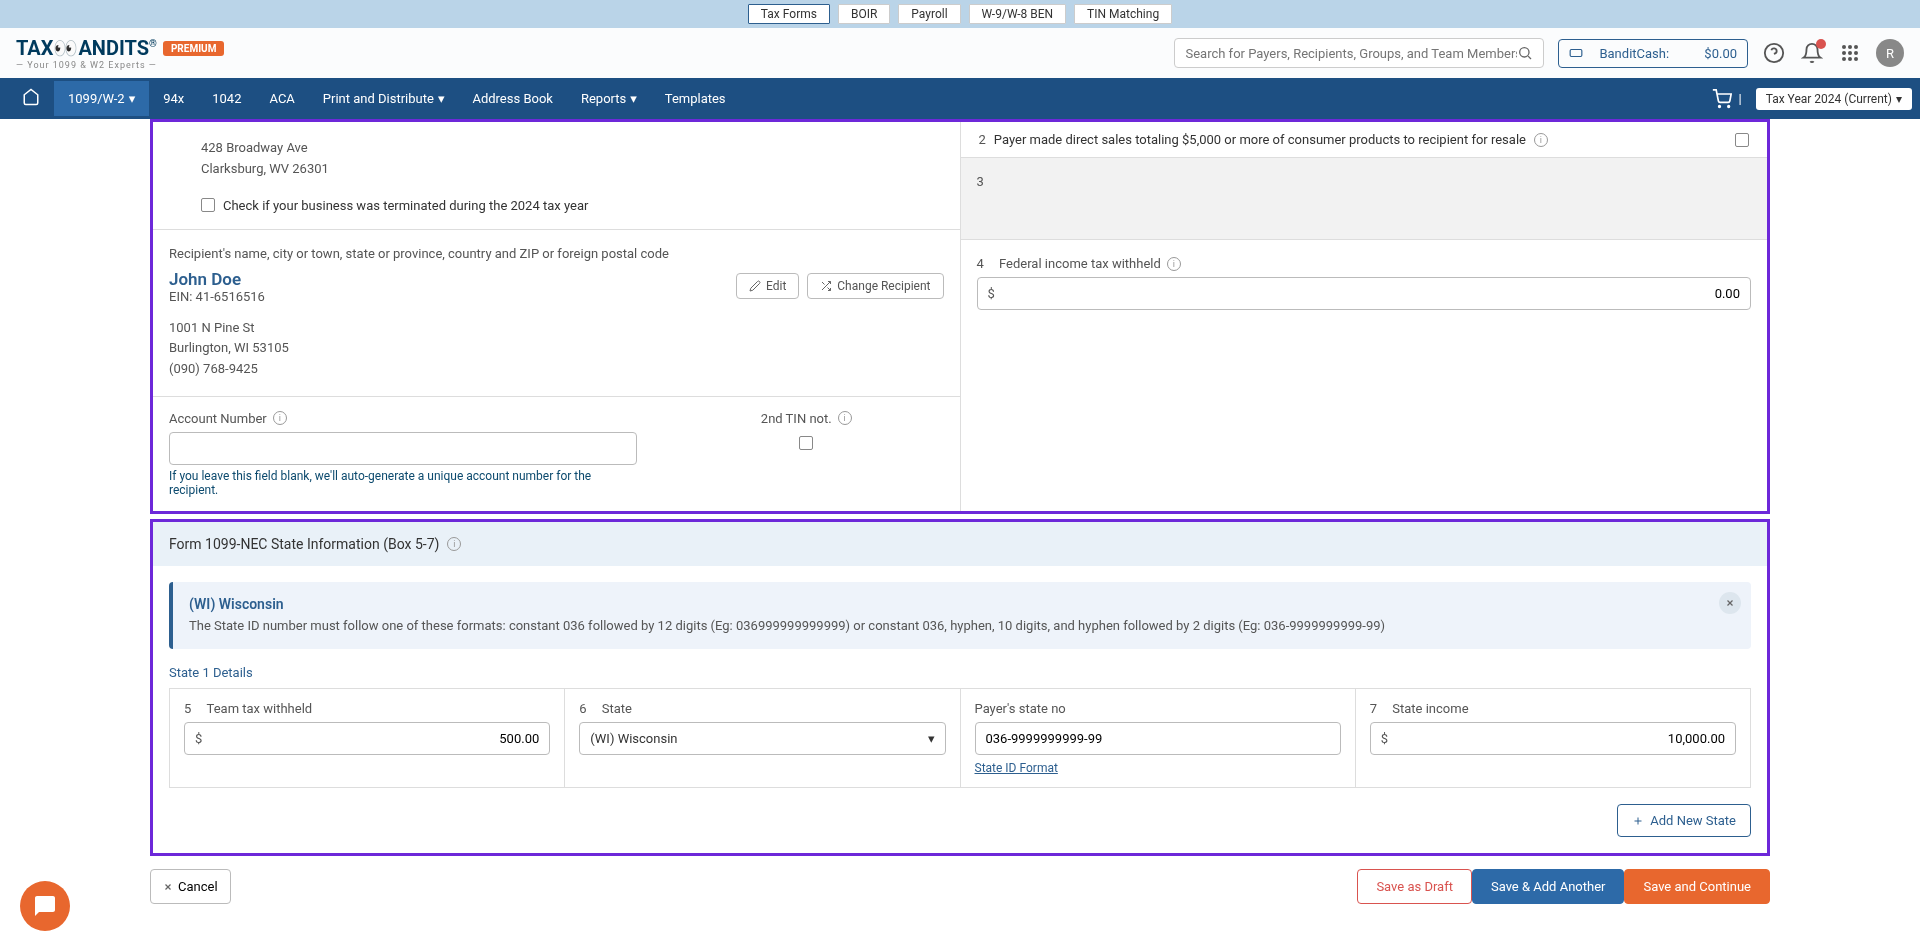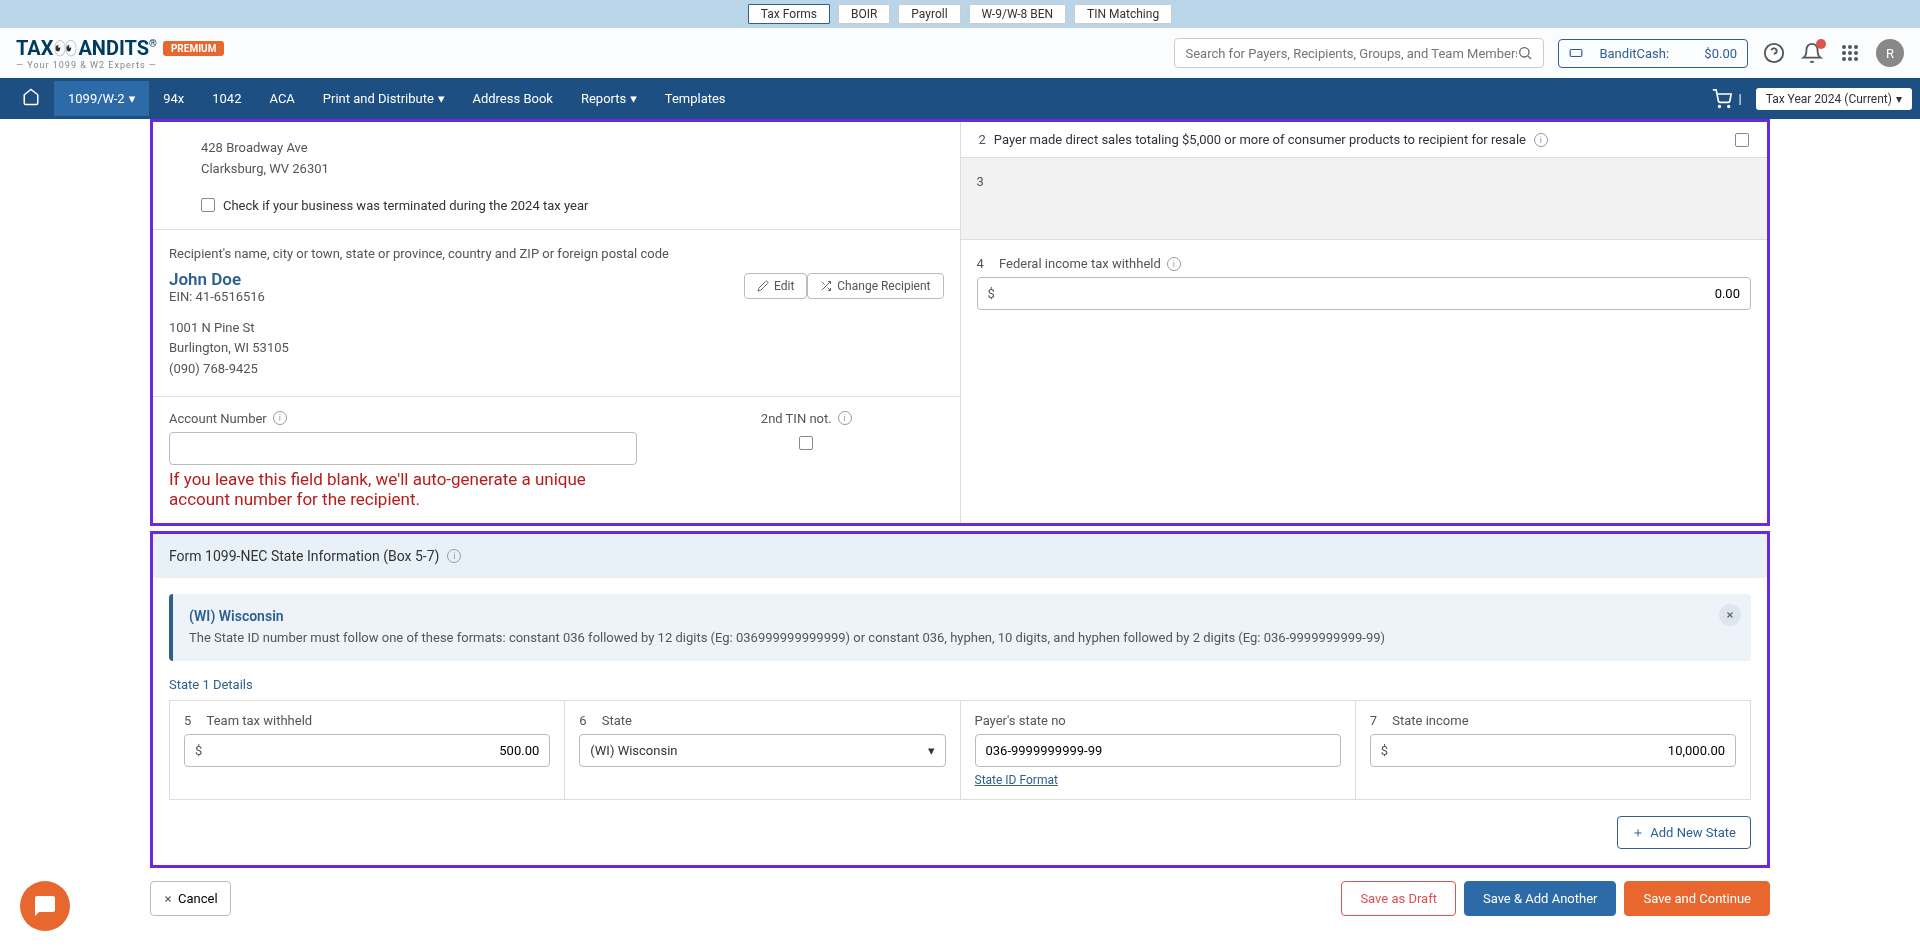--- a/index.html
+++ b/index.html
@@ -44,42 +44,42 @@
 .recipient-name{color:#2d5f8f;font-size:17px;font-weight:600}
 .ein{color:#555;font-size:13px}
 .btn-outline{border:1px solid #bbb;background:#fff;padding:5px 12px;border-radius:4px;font-size:12px;cursor:pointer;display:inline-flex;align-items:center;gap:5px;color:#555}
 .box-label{color:#555;font-size:13px;margin-bottom:6px;display:flex;align-items:center;gap:6px}
 .box-num{color:#555}
 .info-icon{width:14px;height:14px;border:1px solid #999;border-radius:50%;display:inline-flex;align-items:center;justify-content:center;font-size:9px;color:#999}
 .text-input{width:100%;border:1px solid #bbb;border-radius:4px;padding:8px 10px;font-size:13px;background:#fff}
 .currency-input{display:flex;align-items:center;border:1px solid #bbb;border-radius:4px;padding:8px 10px;background:#fff}
 .currency-input .sym{color:#555;margin-right:8px}
 .currency-input input{border:none;outline:none;flex:1;text-align:right;font-size:13px;background:transparent}
-.hint{font-size:17px;color:#b91c1c;margin-top:4px}
+.hint{font-size:12px;color:#0c4a6e;margin-top:4px}
 .account-row{display:flex}
 .account-left{flex:0 0 62%;padding:14px 16px}
 .account-right{flex:1;padding:14px 16px;text-align:center}
 .gray-cell{background:#f2f2f2}
 .box2-row{display:flex;align-items:center;justify-content:space-between;padding:10px 18px;background:#fff}
 .state-header{background:#e9f1f8;padding:14px 16px;font-size:14px;color:#333;display:flex;align-items:center;gap:8px}
 .state-alert{background:#eef3fa;border-left:4px solid #2d5f8f;margin:16px;padding:14px 16px;position:relative;border-radius:4px}
 .state-alert-title{color:#2d5f8f;font-weight:600;font-size:14px;margin-bottom:4px}
 .state-alert-text{color:#555;font-size:13px;line-height:1.5}
 .close-alert{position:absolute;top:10px;right:10px;width:22px;height:22px;background:#dde6ee;border-radius:50%;display:flex;align-items:center;justify-content:center;cursor:pointer;color:#666;font-size:13px}
 .state-subtitle{color:#2d5f8f;font-size:13px;margin:0 16px 8px}
 .state-grid{display:flex;border:1px solid #ddd;margin:0 16px}
 .state-col{flex:1;padding:12px 14px;border-right:1px solid #ddd}
 .state-col:last-child{border-right:none}
 .select-box{display:flex;align-items:center;justify-content:space-between;border:1px solid #bbb;border-radius:4px;padding:8px 10px;background:#fff}
 .link{color:#2d5f8f;text-decoration:underline;font-size:12px;cursor:pointer;margin-top:6px;display:inline-block}
 .add-state-row{display:flex;justify-content:flex-end;margin:16px}
 .btn-add{border:1px solid #2d5f8f;background:#fff;color:#2d5f8f;padding:8px 14px;border-radius:4px;font-size:13px;display:flex;align-items:center;gap:6px;cursor:pointer}
 .footer{display:flex;justify-content:space-between;padding:8px 0}
 .btn-cancel{border:1px solid #bbb;background:#fff;padding:6px 12px;border-radius:4px;font-size:13px;display:flex;align-items:center;gap:5px;cursor:pointer}
-.footer-right{display:flex;gap:8px}
+.footer-right{display:flex;gap:0}
 .btn{padding:9px 18px;border-radius:4px;font-size:13px;cursor:pointer;border:1px solid}
 .btn-draft{background:#fff;color:#d9534f;border-color:#d9534f}
 .btn-another{background:#2d6aa8;color:#fff;border-color:#2d6aa8}
 .btn-continue{background:#e8672e;color:#fff;border-color:#e8672e}
 .chat-bubble{position:fixed;bottom:20px;left:20px;width:50px;height:50px;background:#e8672e;border-radius:50%;display:flex;align-items:center;justify-content:center;cursor:pointer}
 .chat-bubble svg{width:24px;height:24px;fill:#fff}
 svg{flex-shrink:0}
 </style>
 </head>
 <body>
@@ -197,21 +197,21 @@
             <span>Check if your business was terminated during the 2024 tax year</span>
           </div>
         </div>
         <div class="cell cell-border-b">
           <div class="recipient-label">Recipient's name, city or town, state or province, country and ZIP or foreign postal code</div>
           <div class="recipient-header">
             <div>
               <div class="recipient-name">John Doe</div>
               <div class="ein">EIN: 41-6516516</div>
             </div>
-            <div style="display:flex;">
+            <div style="display:flex;gap:8px">
               <button class="btn-outline">
                 <svg width="12" height="12" viewBox="0 0 24 24" fill="none" stroke="#666" stroke-width="2">
                     <path d="M17 3a2.828 2.828 0 1 1 4 4L7.5 20.5 2 22l1.5-5.5L17 3z"></path>
                   </svg>
                 <span>Edit</span>
               </button>
               <button class="btn-outline">
                 <svg width="12" height="12" viewBox="0 0 24 24" fill="none" stroke="#666" stroke-width="2">
                     <path d="M16 3h5v5M4 20L21 3M21 16v5h-5M15 15l6 6M4 4l5 5"></path>
                   </svg>

